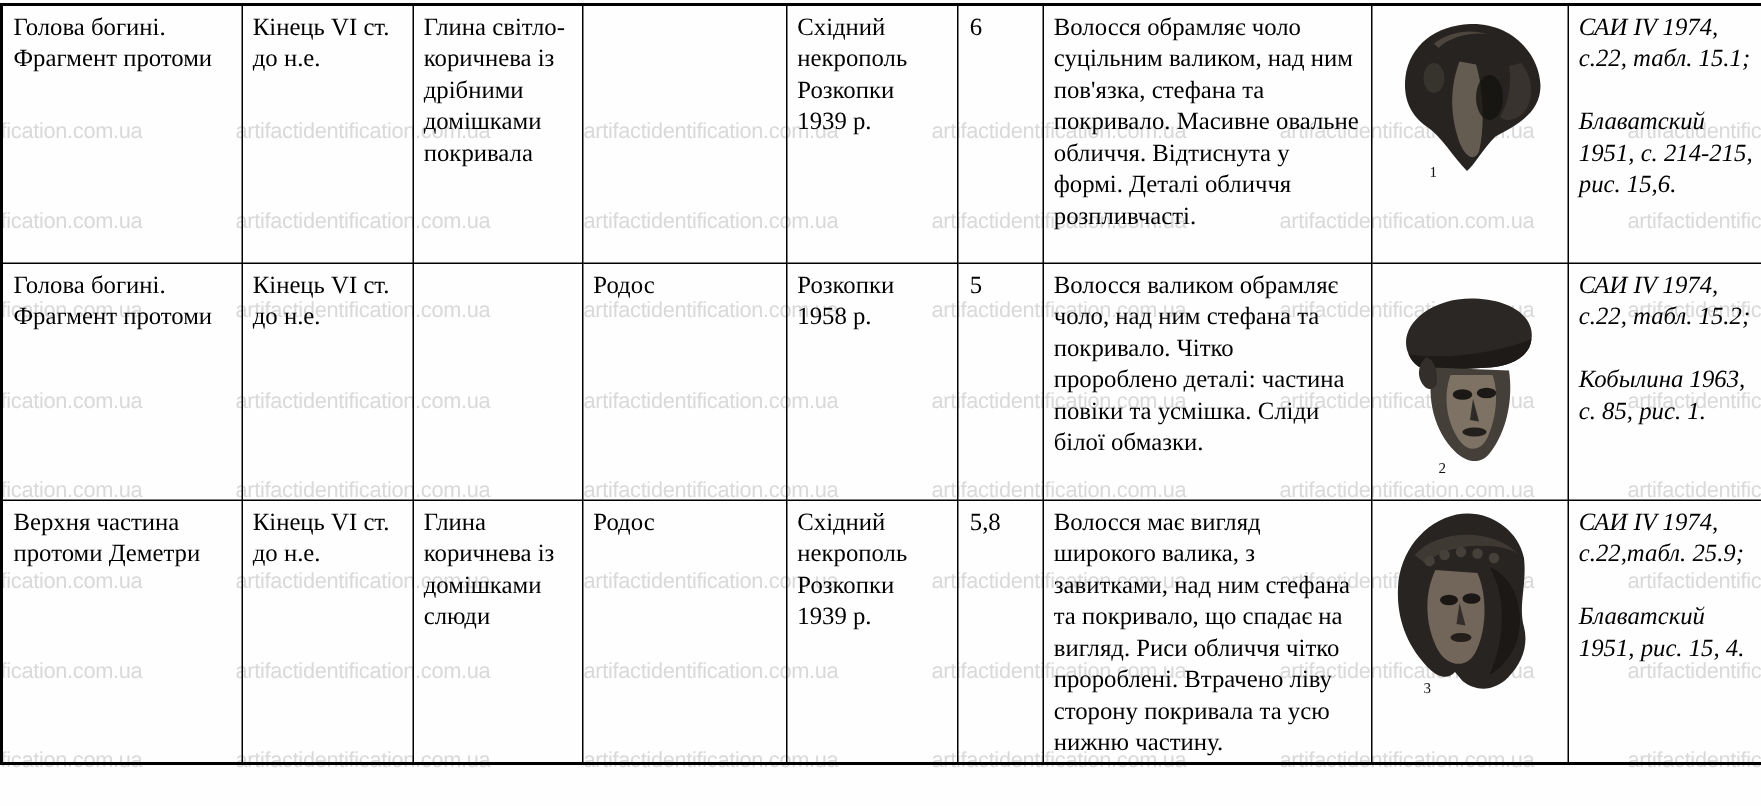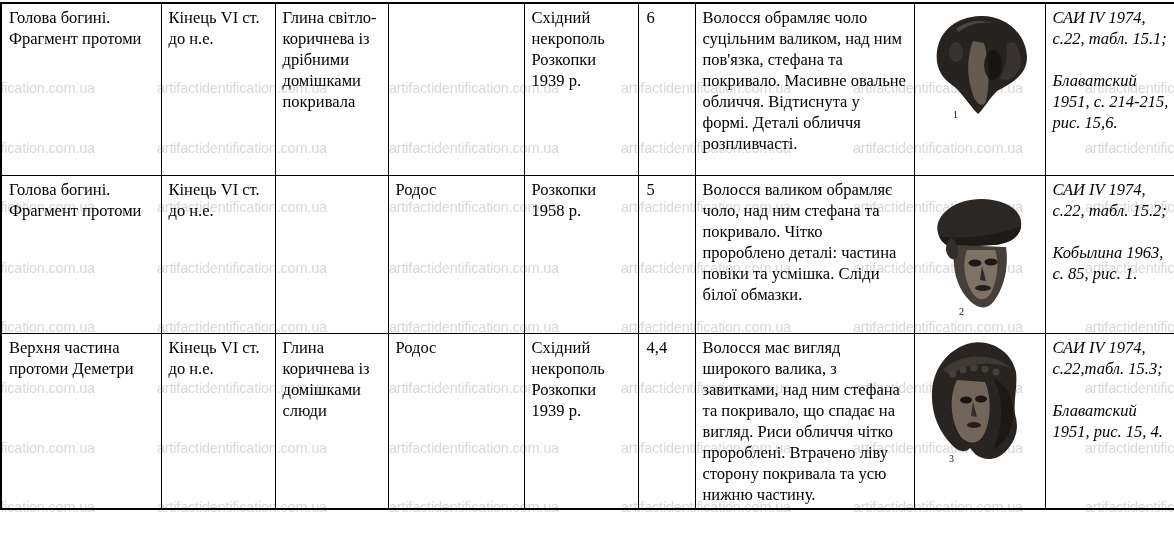--- a/index.html
+++ b/index.html
@@ -202,21 +202,21 @@
     <td>
           <div>Глина коричнева із домішками слюди</div>
         </td>
     <td>
           <div>Родос</div>
         </td>
     <td>
           <div>Східний некрополь Розкопки 1939 р.</div>
         </td>
     <td class="num-cell">
-          <div>4,4</div>
+          <div>5,8</div>
         </td>
     <td>
           <div>Волосся має вигляд широкого валика, з завитками, над ним стефана та покривало, що спадає на вигляд. Риси обличчя чітко пророблені. Втрачено ліву сторону покривала та усю нижню частину.</div>
         </td>
     <td class="photo-cell">
       <svg class="artifact" width="122" height="132" viewBox="0 0 122 132" style="margin:0 0 0 4px">
         <path d="M48 5 C26 10 10 30 9 54 C8 76 16 94 30 108 C36 114 43 115 47 110 L52 116 C62 124 74 122 82 114 C92 104 96 92 93 80 C89 66 95 52 93 34 C89 14 68 1 48 5 Z" fill="#282421"></path>
         <path d="M20 32 C35 15 72 13 90 32 C80 23 40 23 28 38 Z" fill="#3f3933"></path>
         <circle cx="30" cy="36" r="3.5" fill="#46403a"></circle>
             <circle cx="40" cy="32" r="3.5" fill="#46403a"></circle>
@@ -226,18 +226,18 @@
         <path d="M34 42 C26 58 27 80 36 96 C42 106 54 108 60 98 C68 84 69 60 62 44 Z" fill="#7e7263" opacity="0.85"></path>
         <ellipse cx="43" cy="62" rx="6" ry="3.5" fill="#1a1714"></ellipse>
         <ellipse cx="58" cy="61" rx="6" ry="3.5" fill="#1a1714"></ellipse>
         <path d="M50 64 L48 78 L54 79 Z" fill="#332e29"></path>
         <ellipse cx="51" cy="87" rx="7" ry="3" fill="#241f1b"></ellipse>
         <path d="M70 40 C82 60 80 90 70 112 C84 104 92 88 90 70 C88 54 80 44 70 40 Z" fill="#1b1815"></path>
         <text class="ph-label" x="26" y="124">3</text>
       </svg>
     </td>
     <td class="last refs">
-      <p>САИ IV 1974, с.22,табл. 15.3;</p>
+      <p>САИ IV 1974, с.22,табл. 25.9;</p>
       <p class="second">Блаватский 1951,  рис. 15, 4.</p>
     </td>
   </tr>
 </tbody>
   </table>
 
 </body></html>

